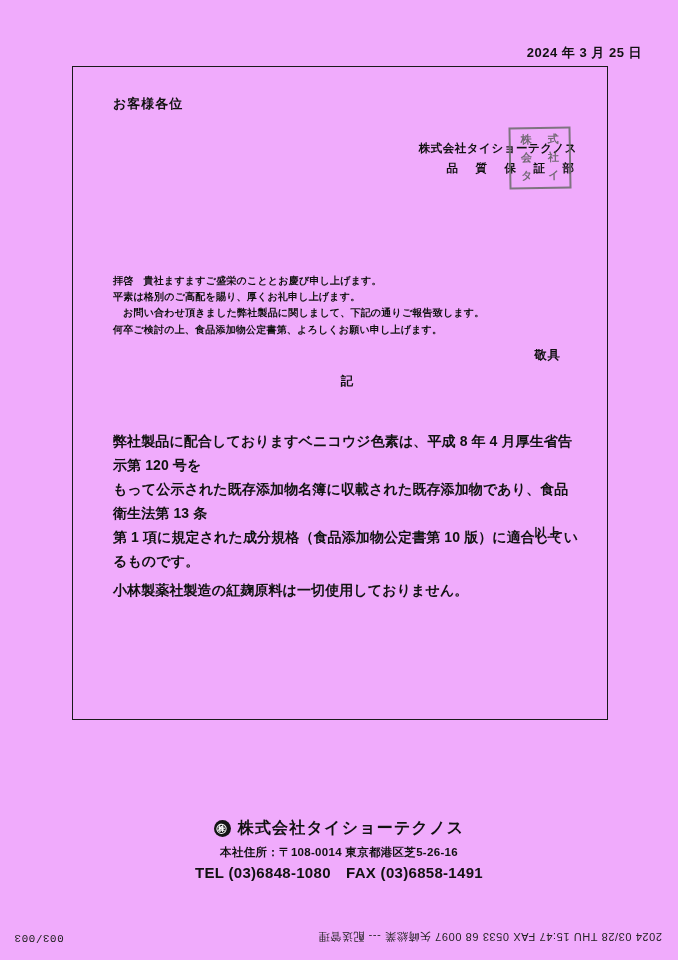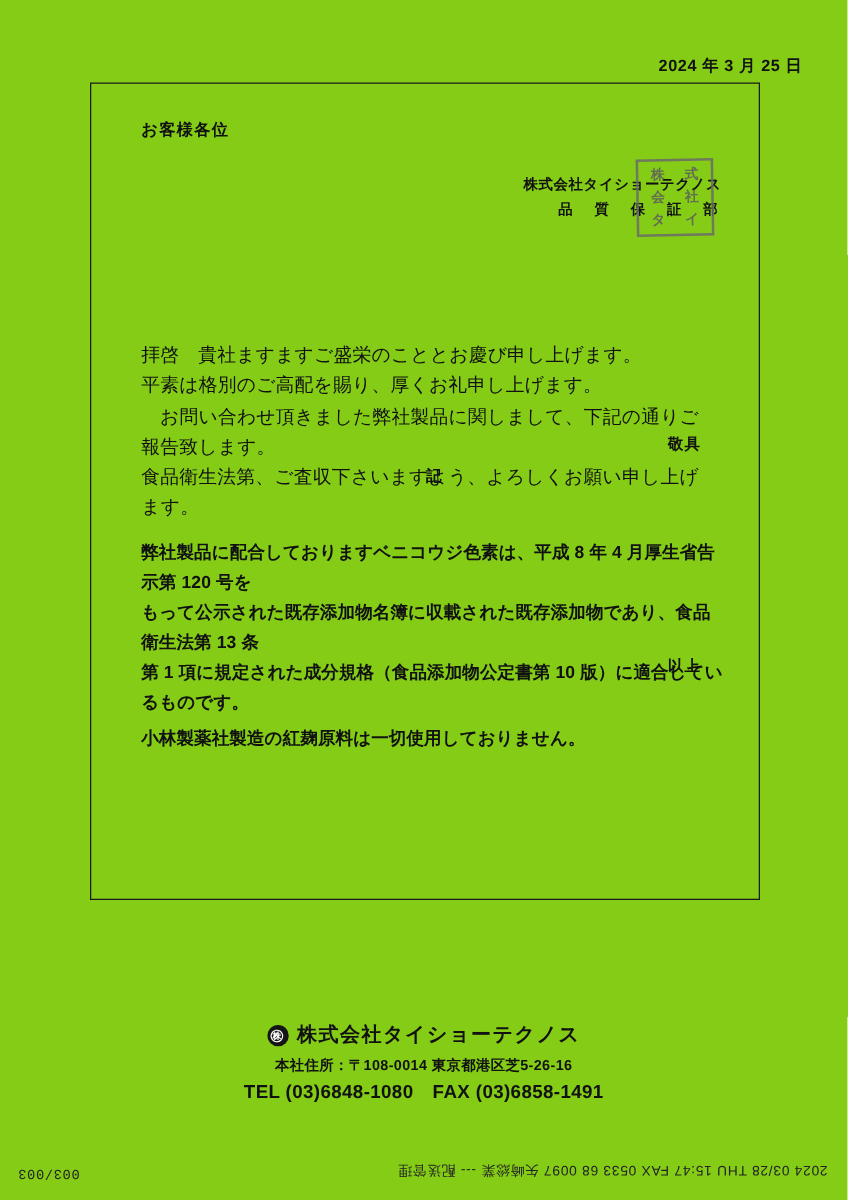--- a/index.html
+++ b/index.html
@@ -11,21 +11,21 @@
     width: 678px;
     height: 960px;
     position: relative;
     font-family: "Liberation Sans", sans-serif;
     color: #111111;
     overflow: hidden;
   }
   .page {
     position: absolute;
     inset: 0;
-    background: #84cc16;
+    background: #f0abfc;
   }
 
   
   .doc-date {
     position: absolute;
     top: 44px;
     right: 36px;
     font-size: 13px;
     font-weight: bold;
     letter-spacing: 0.5px;
@@ -109,22 +109,22 @@
     border-bottom: 1.6px solid #111;
     padding-bottom: 2px;
   }
 
   
   .greeting {
     position: absolute;
     left: 40px;
     right: 34px;
     top: 206px;
-    font-size: 15px;
-    font-weight: normal;
+    font-size: 10px;
+    font-weight: bold;
     line-height: 1.62;
     letter-spacing: 0.2px;
   }
   .greeting p { margin: 0; }
   .greeting p.indent { text-indent: 1em; }
 
   .closing-right {
     position: absolute;
     right: 46px;
     top: 280px;
@@ -262,21 +262,21 @@
       <span>社</span>
       <span>タ</span>
       <span>イ</span>
     </div>
 
 
     <div class="greeting">
       <p>拝啓　貴社ますますご盛栄のこととお慶び申し上げます。</p>
       <p>平素は格別のご高配を賜り、厚くお礼申し上げます。</p>
       <p class="indent">お問い合わせ頂きました弊社製品に関しまして、下記の通りご報告致します。</p>
-      <p>食品衛生法第、ご査収下さいますよう、よろしくお願い申し上げます。</p>
+      <p>何卒ご検討の上、食品添加物公定書第、よろしくお願い申し上げます。</p>
     </div>
 
     <div class="closing-right">敬具</div>
 
     <div class="ki">記</div>
 
     <div class="body-text">
       <p>弊社製品に配合しておりますベニコウジ色素は、平成 8 年 4 月厚生省告示第 120 号を</p>
       <p>もって公示された既存添加物名簿に収載された既存添加物であり、食品衛生法第 13 条</p>
       <p>第 1 項に規定された成分規格（食品添加物公定書第 10 版）に適合しているものです。</p>

